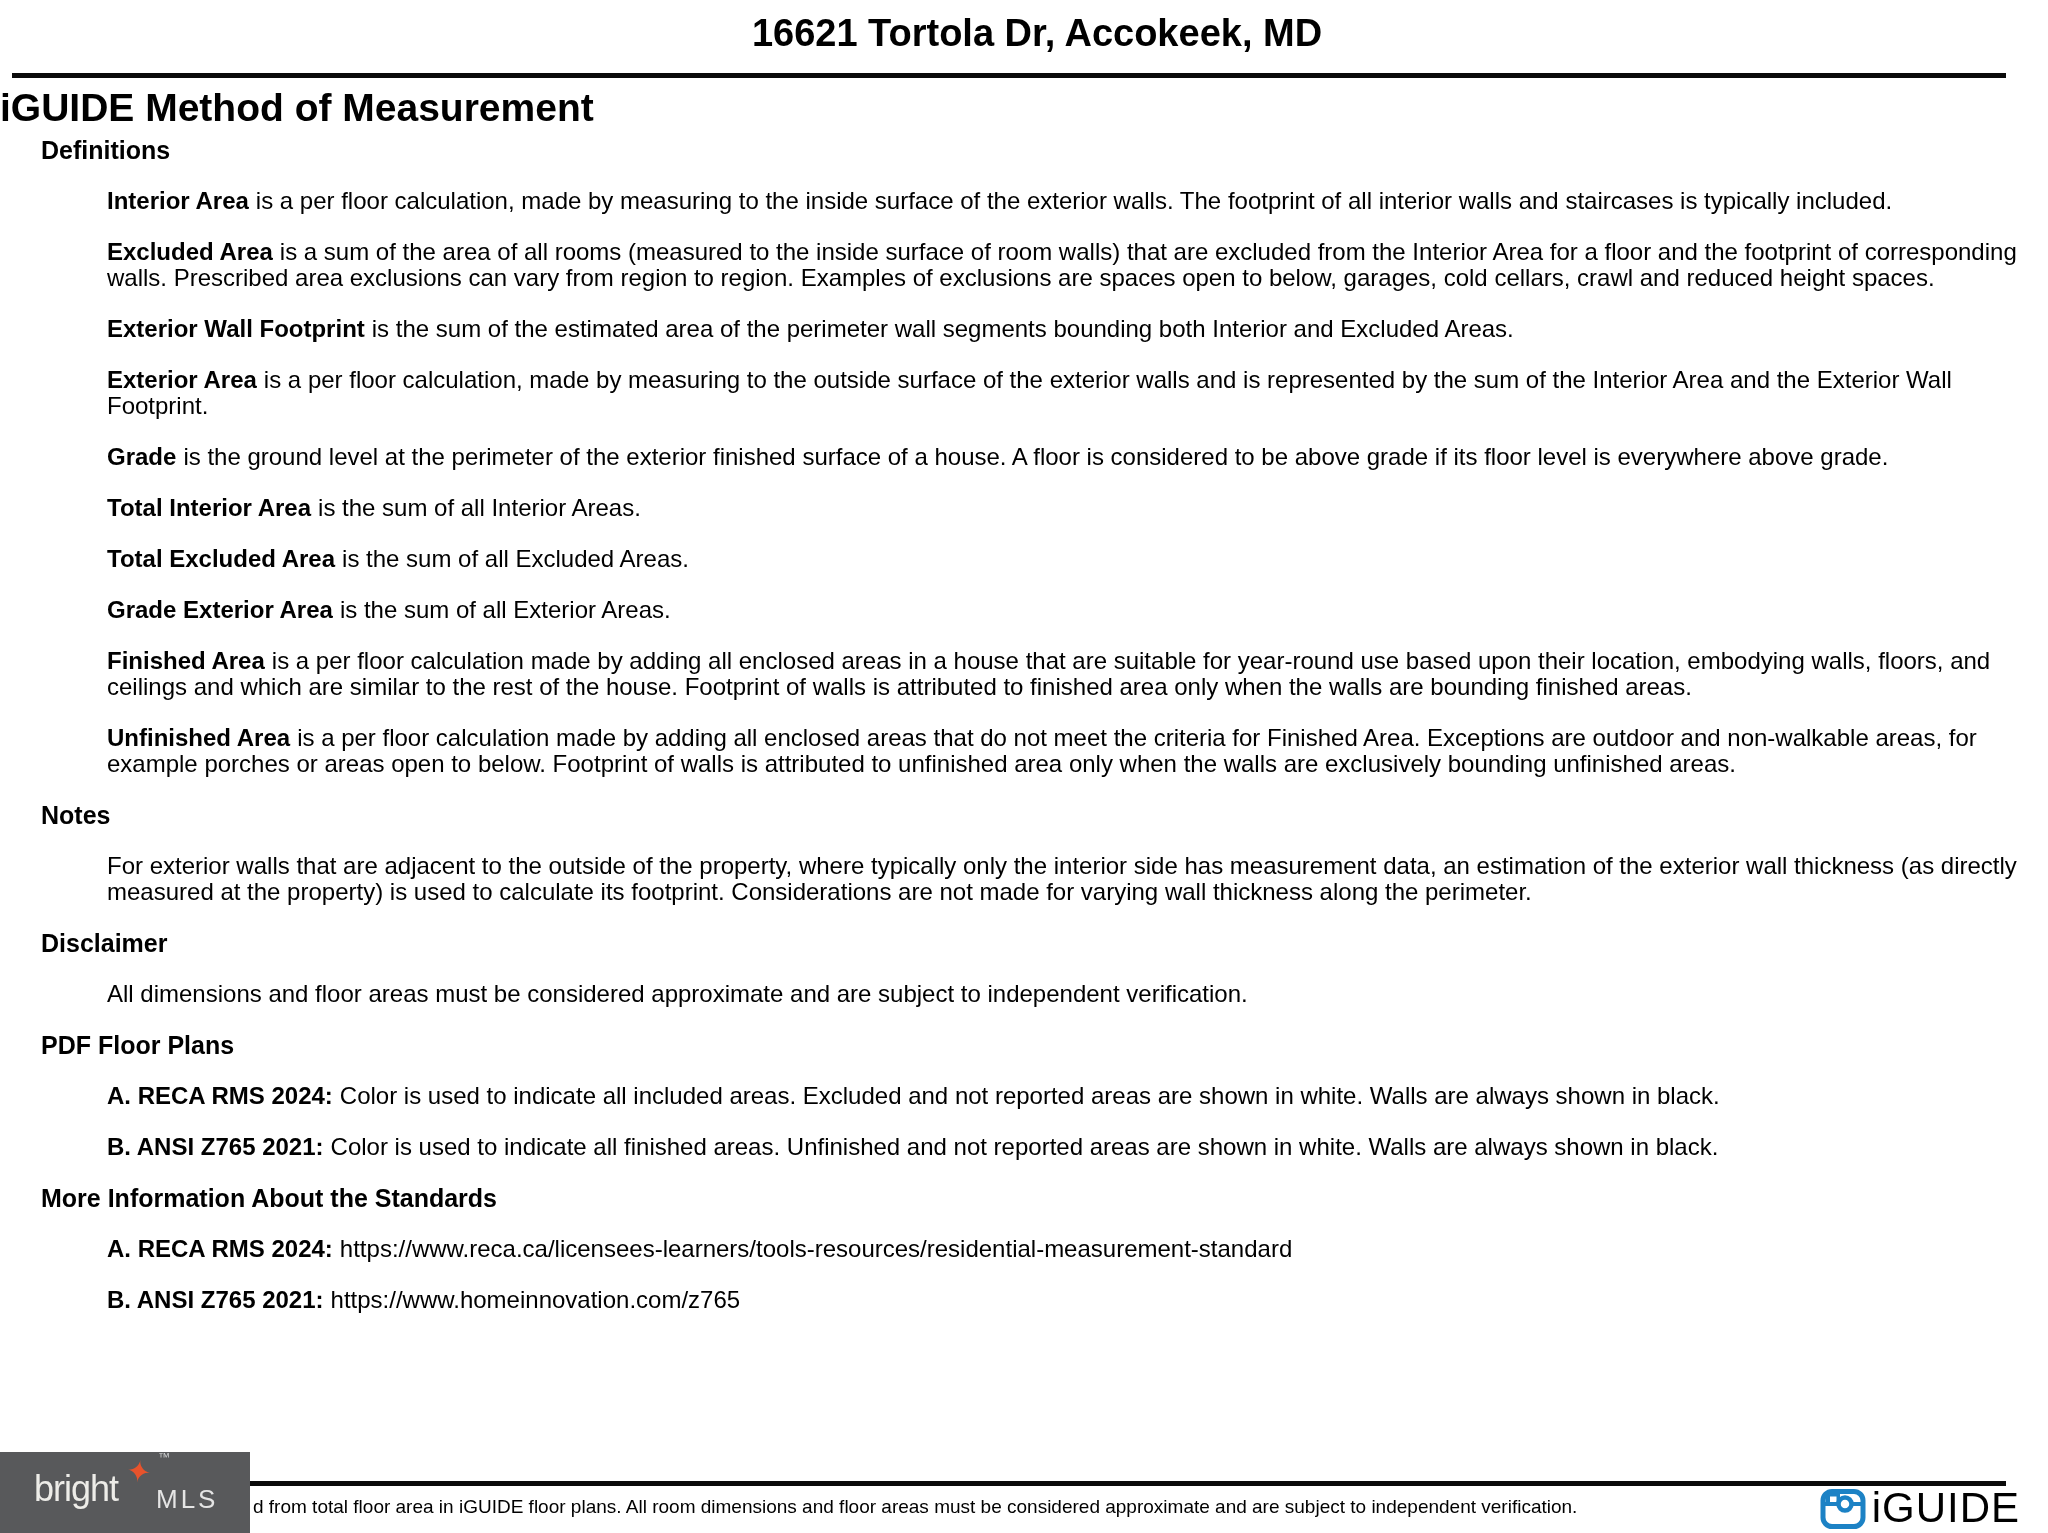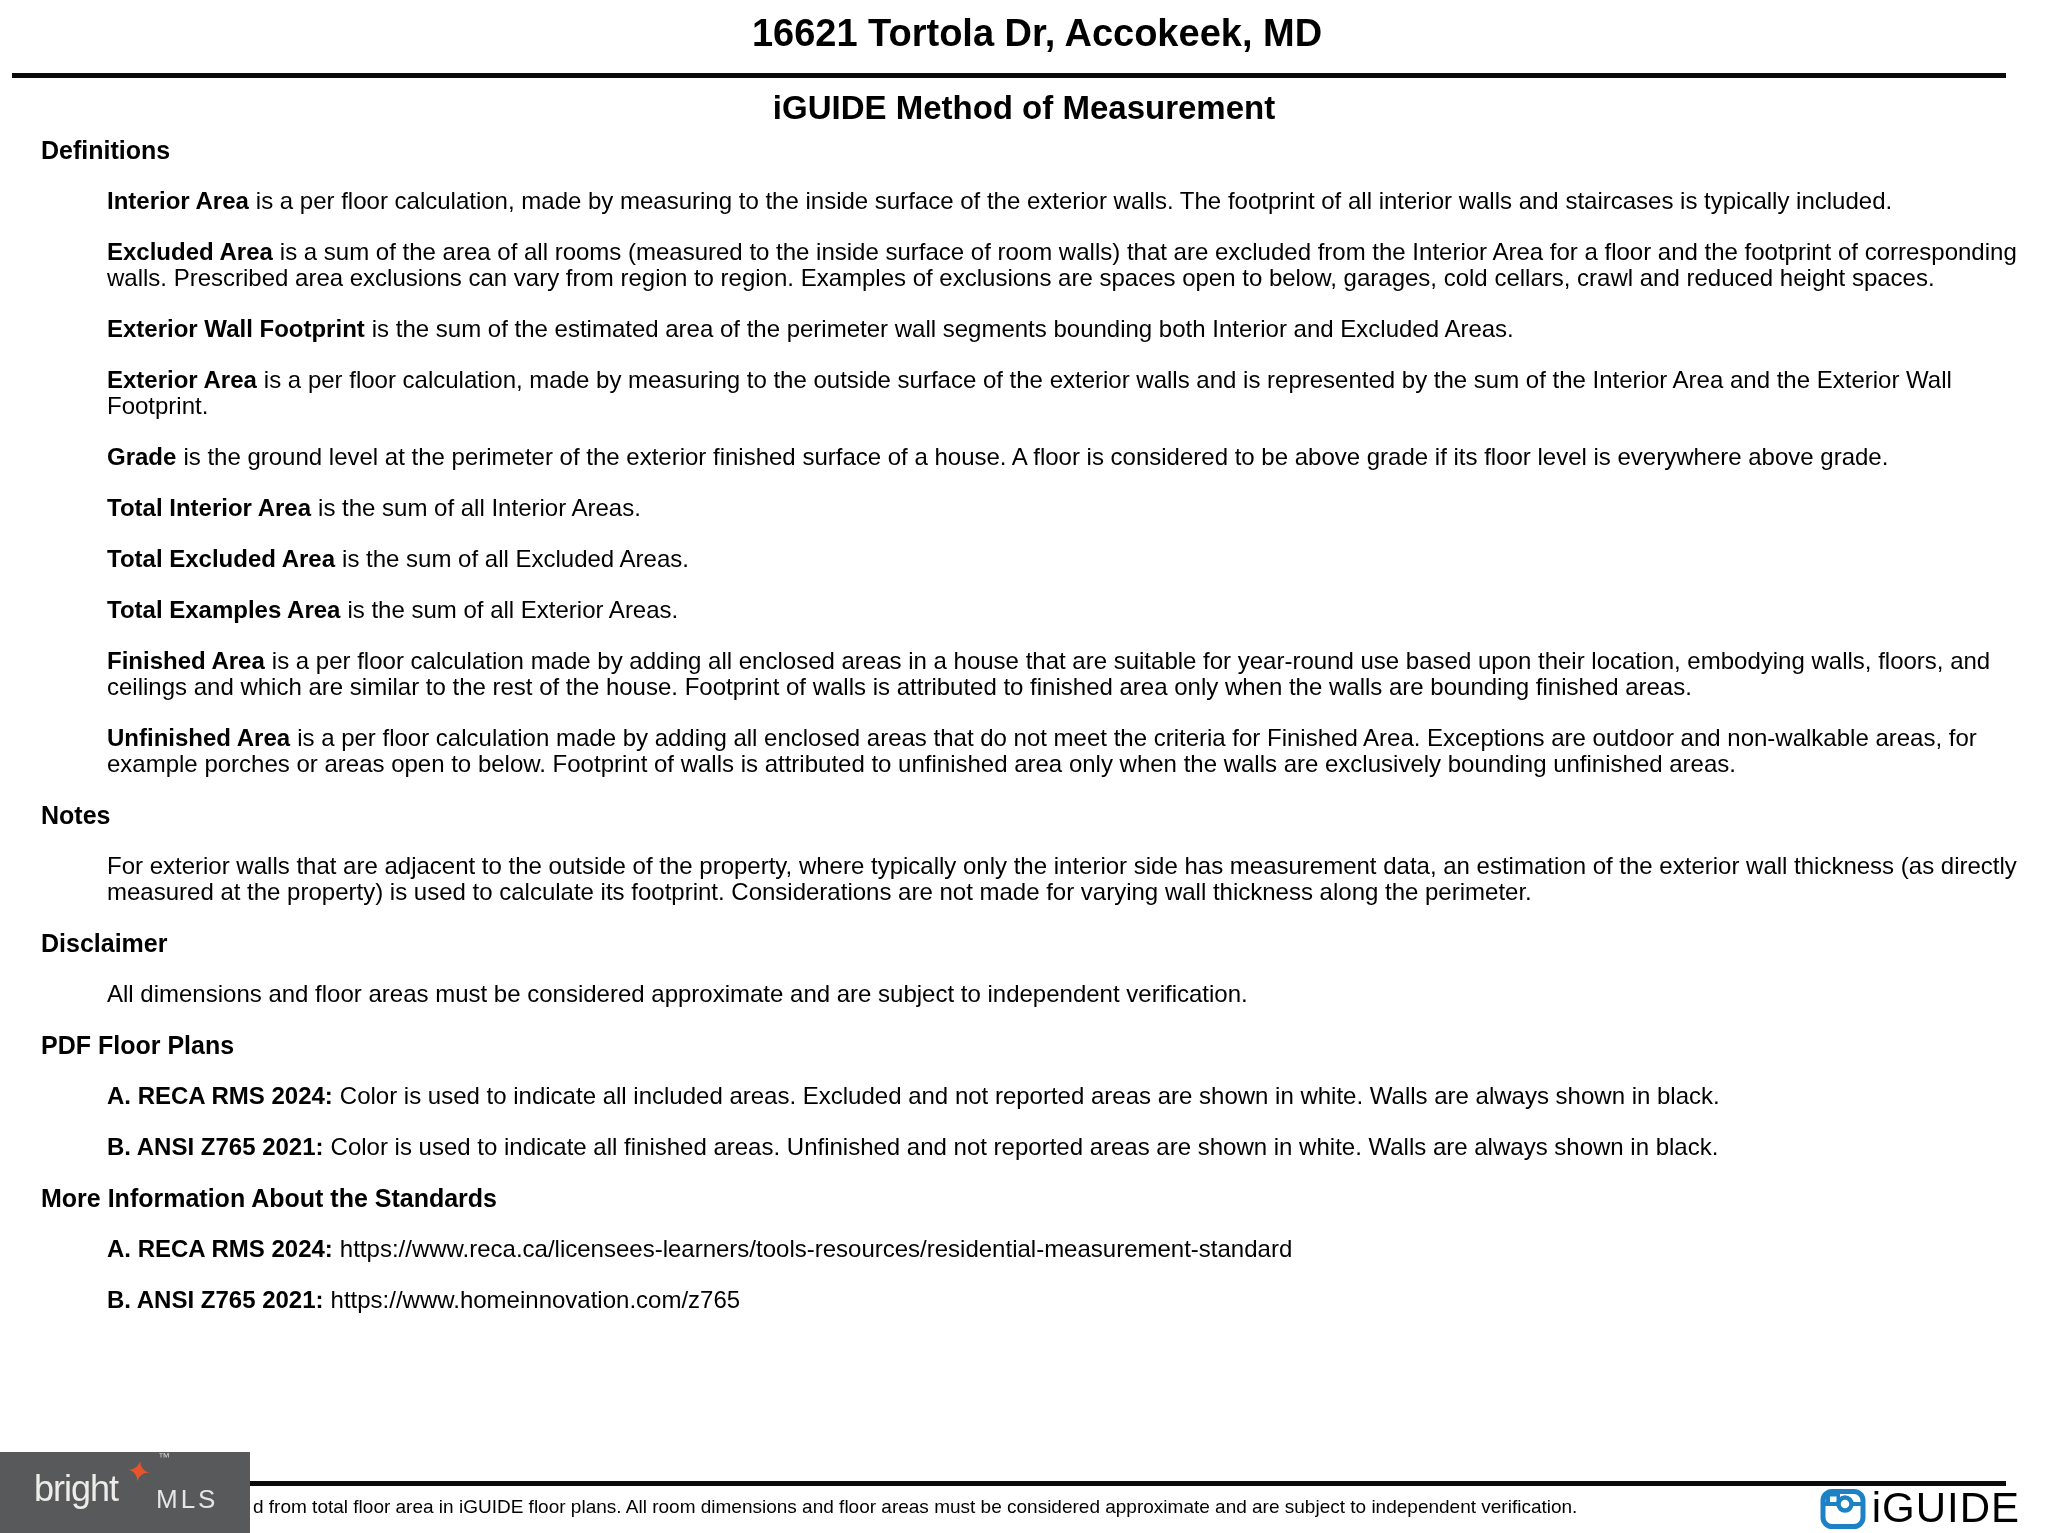--- a/index.html
+++ b/index.html
@@ -20,22 +20,22 @@
     font-weight:bold;
     padding-left:26px;
   }
   .rule{
     height:5px;
     background:#0a0a0a;
     margin:17px 42px 0 12px;
   }
   .subtitle{
     margin:13px 0 0 0;
-    text-align:center;
-    font-size:33px;
+    text-align:left;
+    font-size:39px;
     line-height:34px;
     font-weight:bold;
   }
   .content{margin-top:12px;}
   .content h3{
     margin:0 0 25px 41px;
     font-size:25px;
     line-height:26px;
     font-weight:bold;
   }
@@ -134,21 +134,21 @@
 
     <section>
       <h3>Definitions</h3>
       <p class="para"><b>Interior Area</b><span>is a per floor calculation, made by measuring to the inside surface of the exterior walls. The footprint of all interior walls and staircases is typically included.</span></p>
       <p class="para"><b>Excluded Area</b><span>is a sum of the area of all rooms (measured to the inside surface of room walls) that are excluded from the Interior Area for a floor and the footprint of corresponding walls. Prescribed area exclusions can vary from region to region. Examples of exclusions are spaces open to below, garages, cold cellars, crawl and reduced height spaces.</span></p>
       <p class="para"><b>Exterior Wall Footprint</b><span>is the sum of the estimated area of the perimeter wall segments bounding both Interior and Excluded Areas.</span></p>
       <p class="para"><b>Exterior Area</b><span>is a per floor calculation, made by measuring to the outside surface of the exterior walls and is represented by the sum of the Interior Area and the Exterior Wall Footprint.</span></p>
       <p class="para"><b>Grade</b><span>is the ground level at the perimeter of the exterior finished surface of a house. A floor is considered to be above grade if its floor level is everywhere above grade.</span></p>
       <p class="para"><b>Total Interior Area</b><span>is the sum of all Interior Areas.</span></p>
       <p class="para"><b>Total Excluded Area</b><span>is the sum of all Excluded Areas.</span></p>
-      <p class="para"><b>Total Examples Area</b><span>is the sum of all Exterior Areas.</span></p>
+      <p class="para"><b>Grade Exterior Area</b><span>is the sum of all Exterior Areas.</span></p>
       <p class="para"><b>Finished Area</b><span>is a per floor calculation made by adding all enclosed areas in a house that are suitable for year-round use based upon their location, embodying walls, floors, and ceilings and which are similar to the rest of the house. Footprint of walls is attributed to finished area only when the walls are bounding finished areas.</span></p>
       <p class="para"><b>Unfinished Area</b><span>is a per floor calculation made by adding all enclosed areas that do not meet the criteria for Finished Area. Exceptions are outdoor and non-walkable areas, for example porches or areas open to below. Footprint of walls is attributed to unfinished area only when the walls are exclusively bounding unfinished areas.</span></p>
     </section>
 
     <section>
       <h3>Notes</h3>
       <p class="para"><b></b><span>For exterior walls that are adjacent to the outside of the property, where typically only the interior side has measurement data, an estimation of the exterior wall thickness (as directly measured at the property) is used to calculate its footprint. Considerations are not made for varying wall thickness along the perimeter.</span></p>
     </section>
 
     <section>

